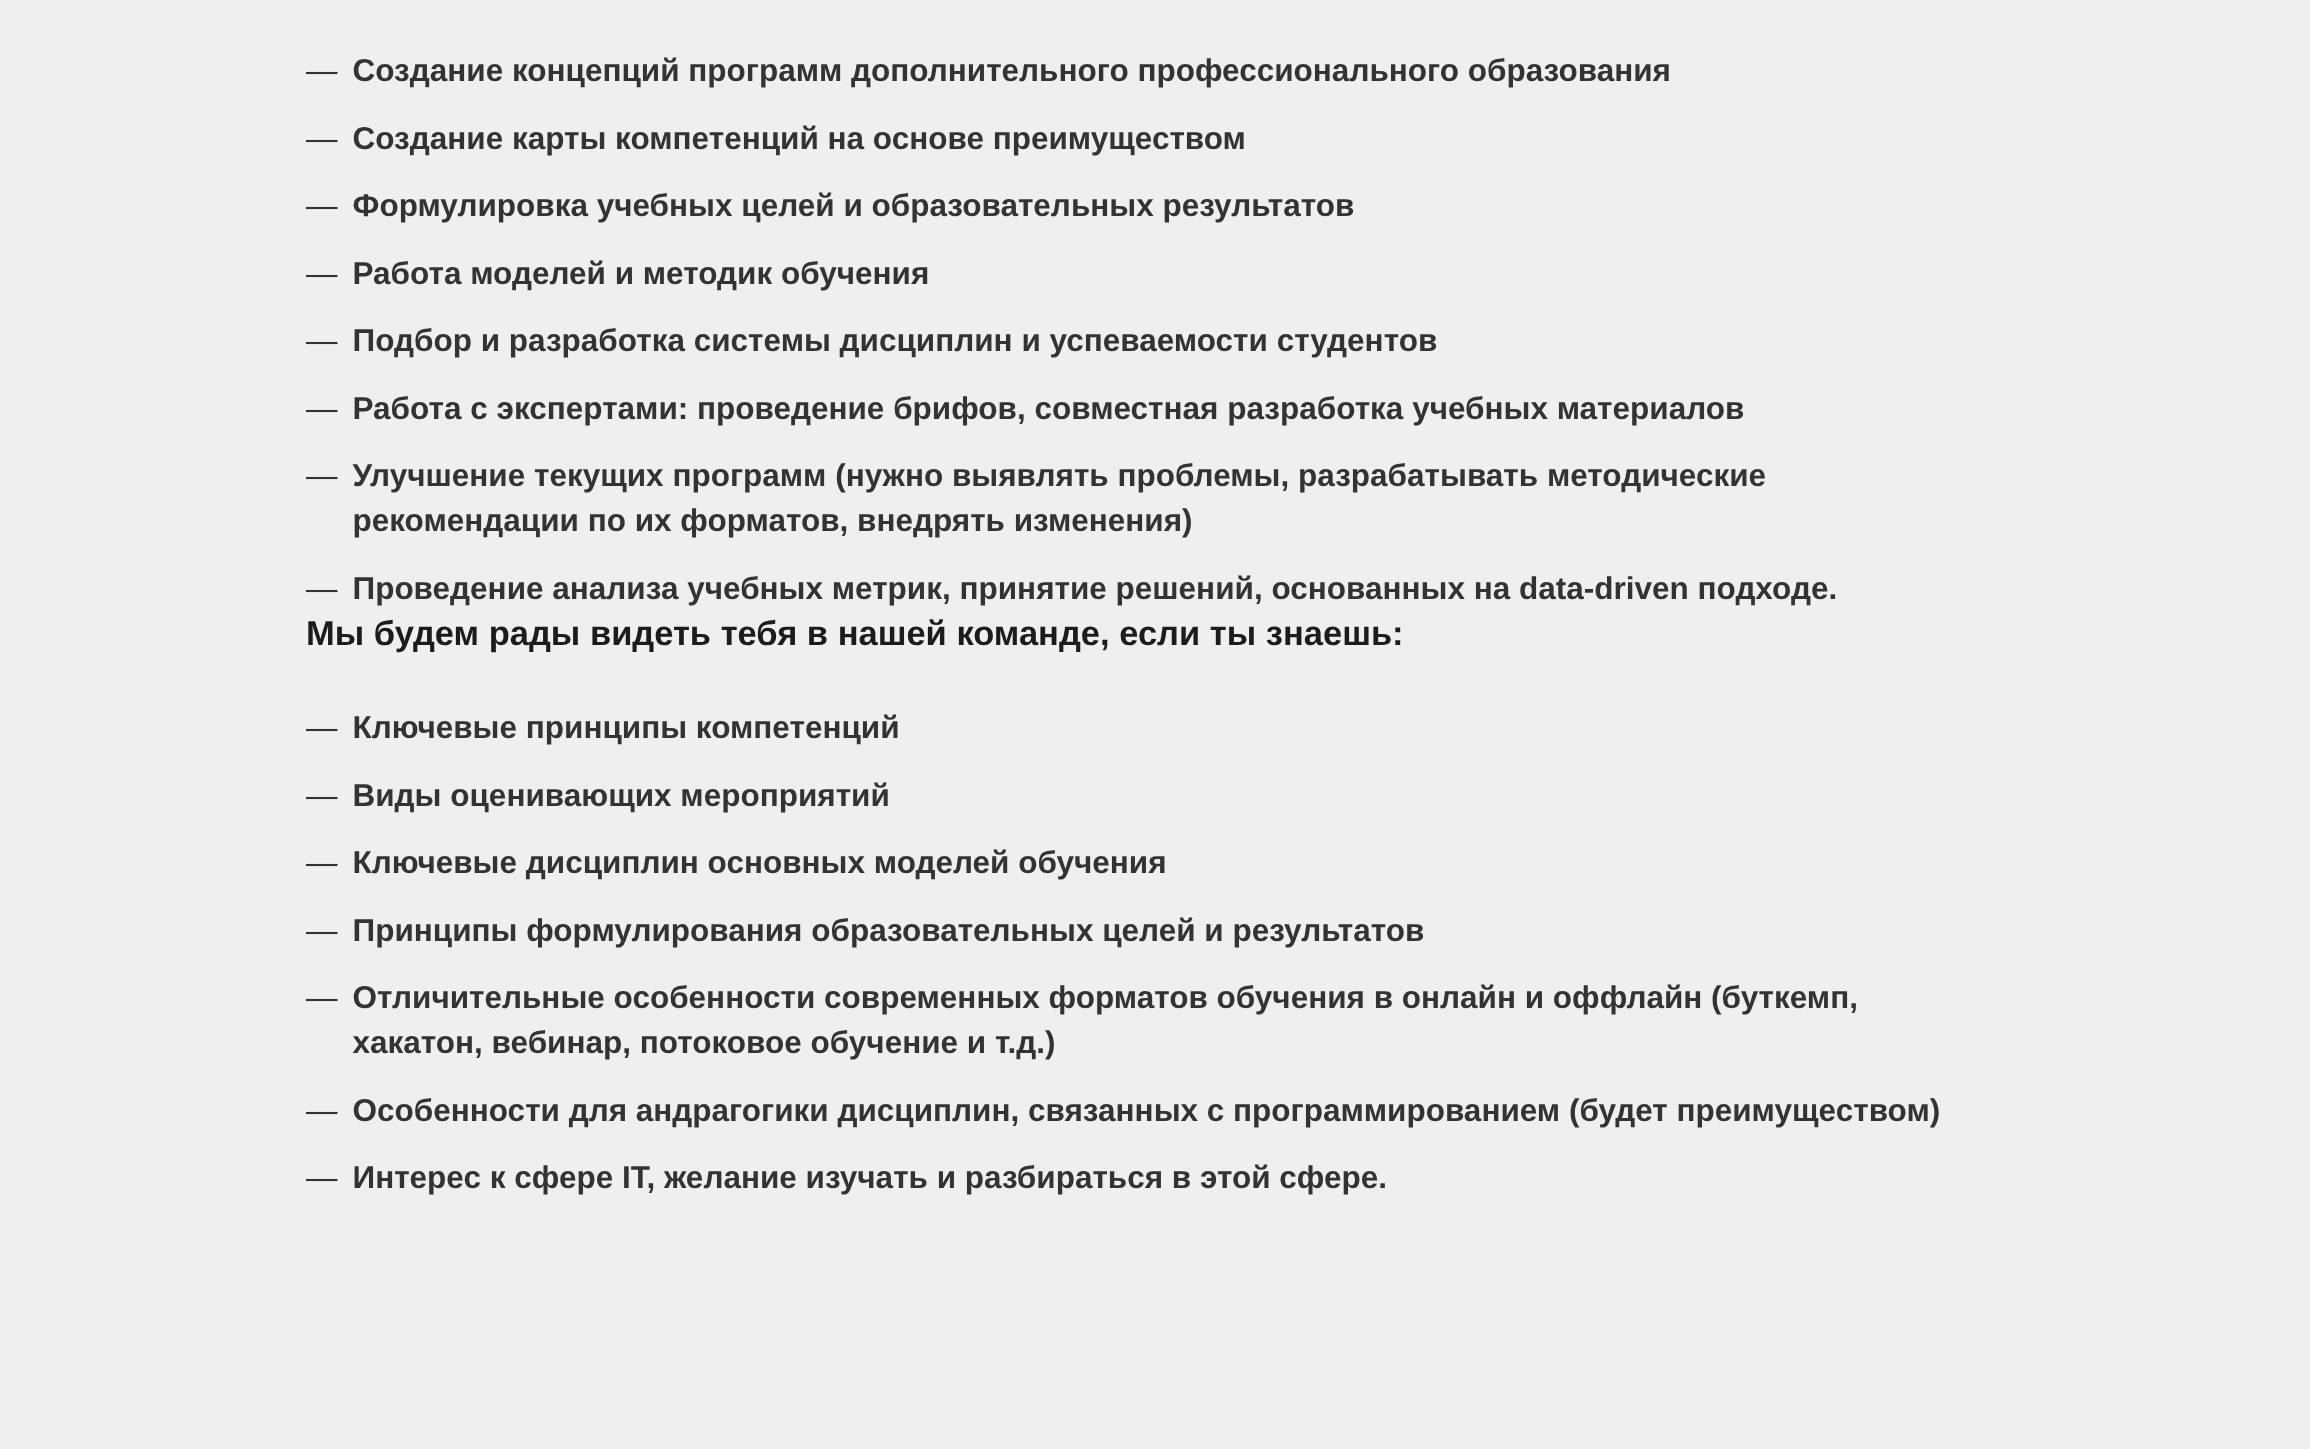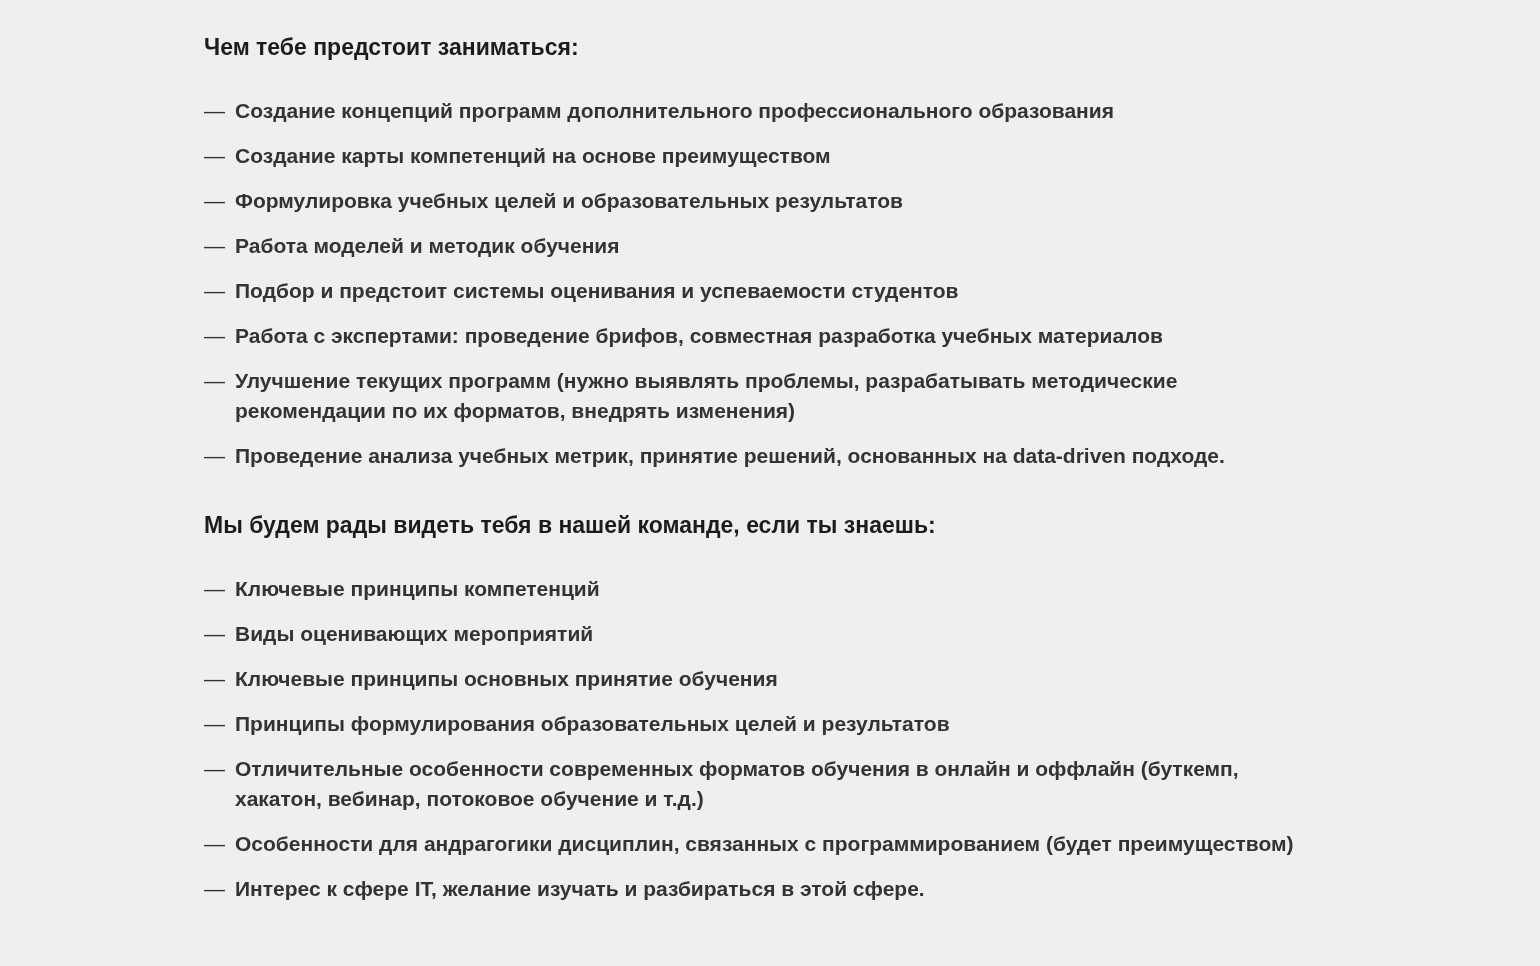--- a/index.html
+++ b/index.html
@@ -19,21 +19,20 @@
     color: #333333;
   }
   .section-heading {
     font-size: 23px;
     line-height: 28px;
     font-weight: bold;
     color: #1c1c1c;
     margin: 0 0 35px 0;
   }
   .section + .section .section-heading {
-    margin-top: 40px;
   }
   .job-list {
     list-style: none;
     margin: 0;
     padding: 0;
     width: 1116px;
   }
   .job-item {
     display: flex;
     align-items: flex-start;
@@ -54,41 +53,40 @@
     max-width: 1085px;
     font-weight: bold;
   }
 </style>
 </head>
 <body>
 
 <div class="page">
 
   <section class="section">
-    <h2 class="section-heading">Чем тебе предстоит заниматься:</h2>
     <ul class="job-list">
       <li class="job-item">
         <span class="dash">—</span>
         <span class="item-text">Создание концепций программ дополнительного профессионального образования</span>
       </li>
       <li class="job-item">
         <span class="dash">—</span>
         <span class="item-text">Создание карты компетенций на основе преимуществом</span>
       </li>
       <li class="job-item">
         <span class="dash">—</span>
         <span class="item-text">Формулировка учебных целей и образовательных результатов</span>
       </li>
       <li class="job-item">
         <span class="dash">—</span>
         <span class="item-text">Работа моделей и методик обучения</span>
       </li>
       <li class="job-item">
         <span class="dash">—</span>
-        <span class="item-text">Подбор и предстоит системы оценивания и успеваемости студентов</span>
+        <span class="item-text">Подбор и разработка системы дисциплин и успеваемости студентов</span>
       </li>
       <li class="job-item">
         <span class="dash">—</span>
         <span class="item-text">Работа с экспертами: проведение брифов, совместная разработка учебных материалов</span>
       </li>
       <li class="job-item">
         <span class="dash">—</span>
         <span class="item-text">Улучшение текущих программ (нужно выявлять проблемы, разрабатывать методические рекомендации по их форматов, внедрять изменения)</span>
       </li>
       <li class="job-item">
@@ -104,21 +102,21 @@
       <li class="job-item">
         <span class="dash">—</span>
         <span class="item-text">Ключевые принципы компетенций</span>
       </li>
       <li class="job-item">
         <span class="dash">—</span>
         <span class="item-text">Виды оценивающих мероприятий</span>
       </li>
       <li class="job-item">
         <span class="dash">—</span>
-        <span class="item-text">Ключевые принципы основных принятие обучения</span>
+        <span class="item-text">Ключевые дисциплин основных моделей обучения</span>
       </li>
       <li class="job-item">
         <span class="dash">—</span>
         <span class="item-text">Принципы формулирования образовательных целей и результатов</span>
       </li>
       <li class="job-item">
         <span class="dash">—</span>
         <span class="item-text">Отличительные особенности современных форматов обучения в онлайн и оффлайн (буткемп, хакатон, вебинар, потоковое обучение и т.д.)</span>
       </li>
       <li class="job-item">

